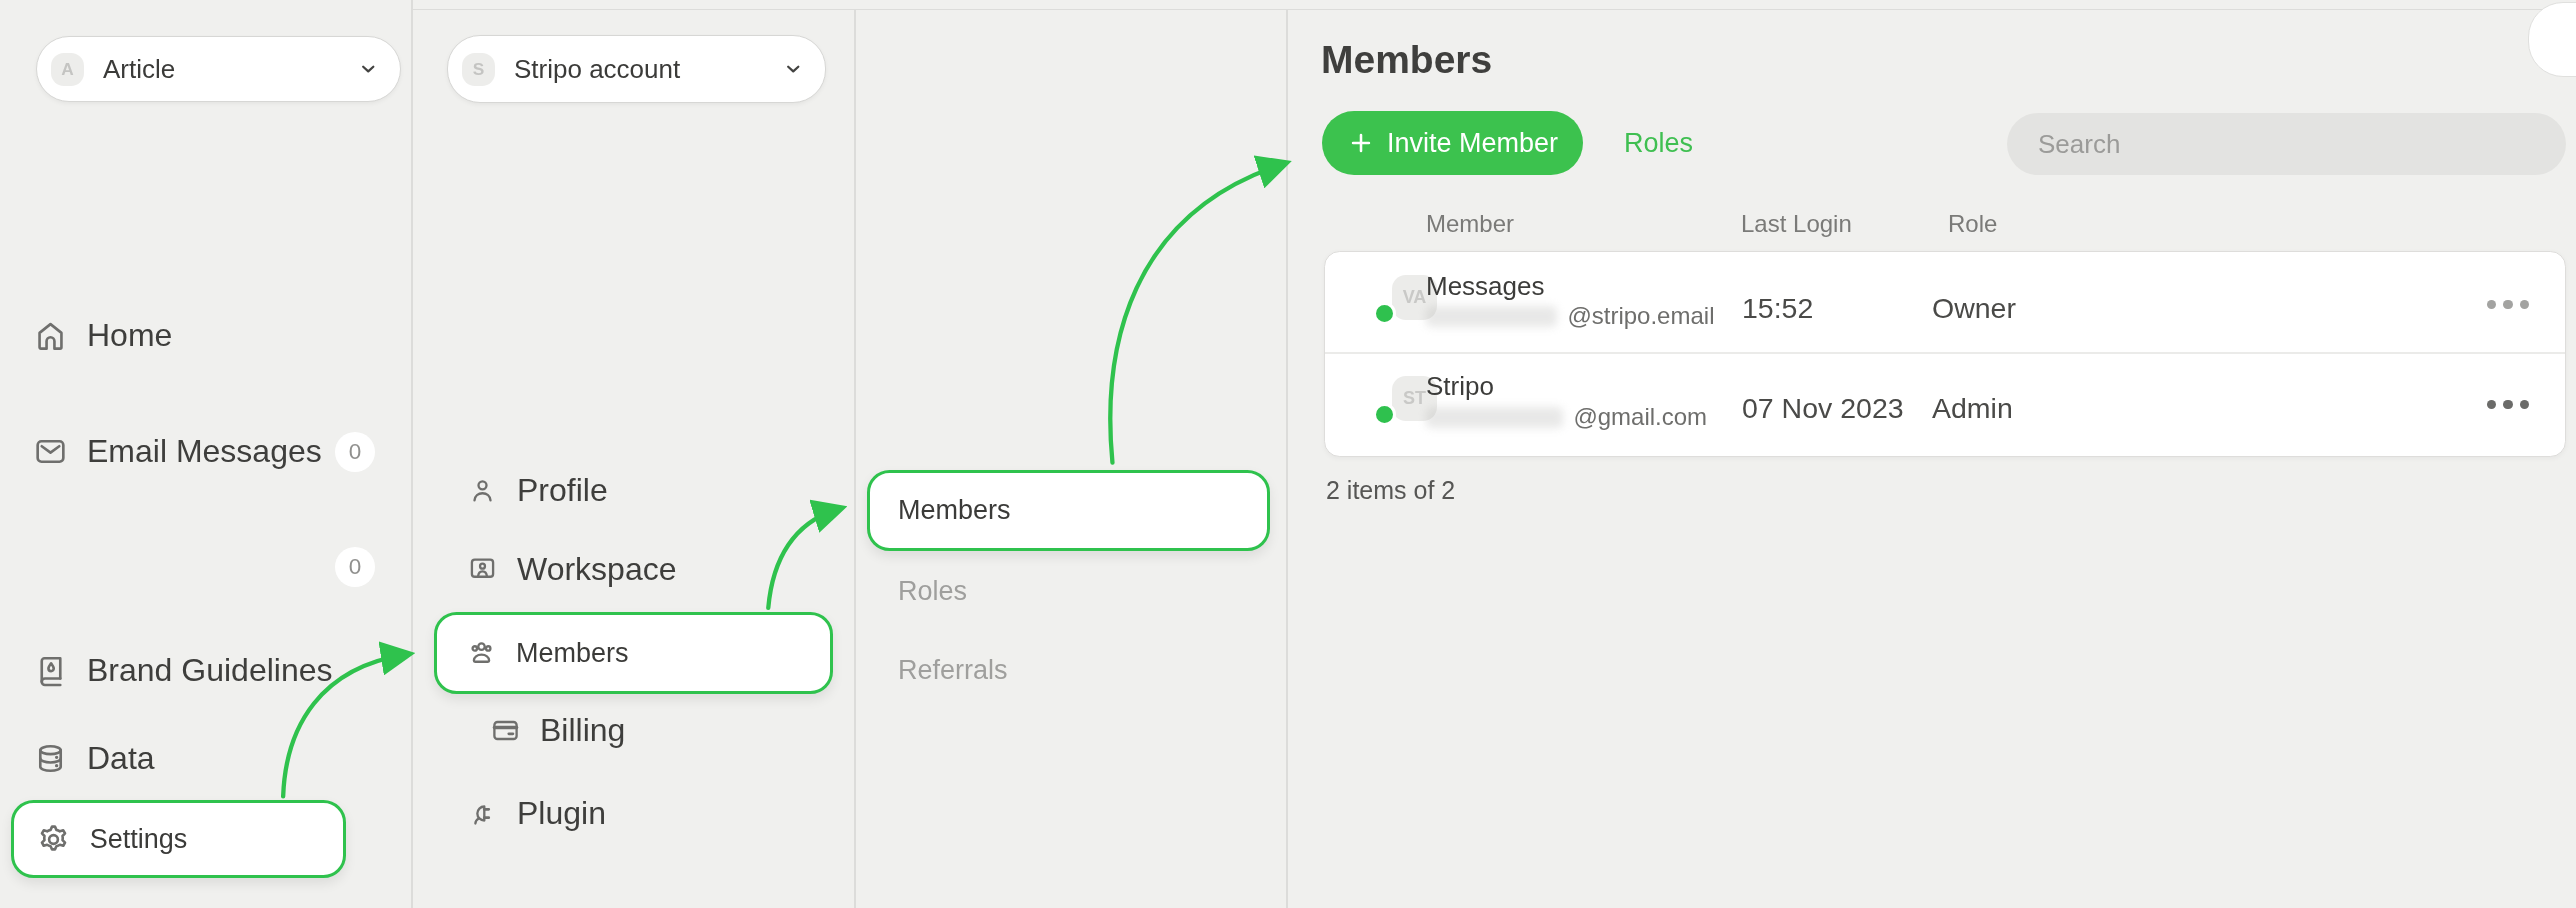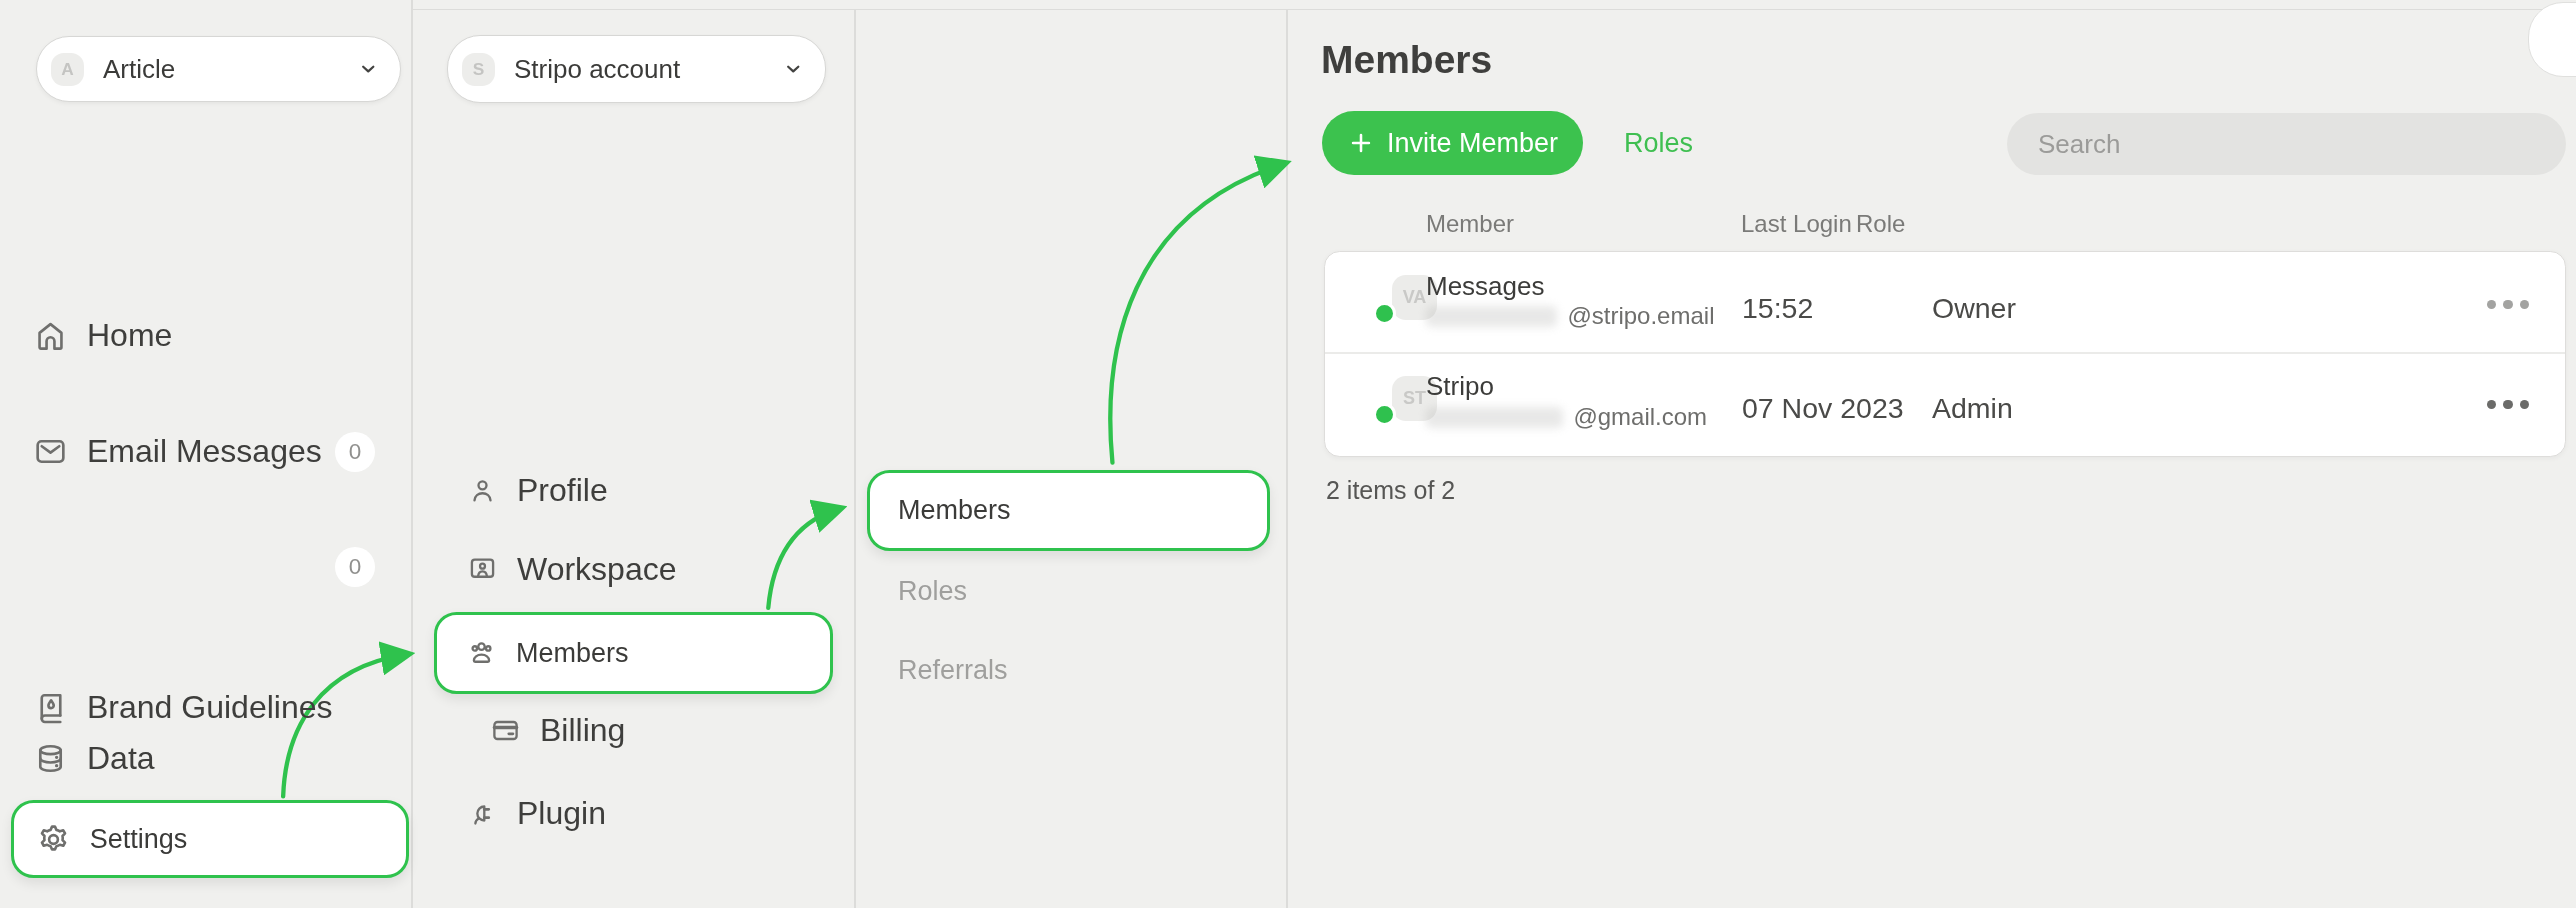--- a/index.html
+++ b/index.html
@@ -145,21 +145,21 @@
           <rect x="3.2" y="5" width="17.6" height="14" rx="2.6"></rect>
           <path d="m6 8.4 6 4.4 6-4.4"></path>
         </svg>
     </span>
     <span class="nlabel">Email Messages</span>
   </div>
   <span class="badge" style="left:335px;top:432px;">0</span>
 
   <span class="badge" style="left:335px;top:547px;">0</span>
 
-  <div class="nav-item" style="left:33px;top:680px;">
+  <div class="nav-item" style="left:33px;top:643px;">
     <span class="icon">
       <svg width="35" height="35" viewBox="0 0 24 24">
           <path d="M18.7 17.5H8.2a2.2 2.2 0 0 0 0 4.4h10.5"></path>
           <path d="M6 19.7V5.5A1.9 1.9 0 0 1 7.9 3.6h10.8v13.9"></path>
           <path d="M12.4 7.1c-1.2 1.7-1.8 2.6-1.8 3.5a1.8 1.8 0 0 0 3.6 0c0-.9-.6-1.8-1.8-3.5z"></path>
         </svg>
     </span>
     <span class="nlabel">Brand Guidelines</span>
   </div>
 
@@ -168,21 +168,21 @@
       <svg width="35" height="35" viewBox="0 0 24 24">
           <ellipse cx="12" cy="6.3" rx="7" ry="2.7"></ellipse>
           <path d="M5 6.3v5.7c0 1.5 3.1 2.7 7 2.7s7-1.2 7-2.7V6.3"></path>
           <path d="M5 12v5.7c0 1.5 3.1 2.7 7 2.7s7-1.2 7-2.7V12"></path>
           <path d="M16.2 11.2h.01M16.2 16.9h.01" stroke-width="2.3"></path>
         </svg>
     </span>
     <span class="nlabel">Data</span>
   </div>
 
-  <div class="hl" style="left:11.2px;top:800px;width:398px;height:78px;padding-left:21.6px;">
+  <div class="hl" style="left:11.2px;top:800px;width:335px;height:78px;padding-left:21.6px;">
     <span class="icon">
       <svg width="35" height="35" viewBox="0 0 24 24">
           <circle cx="12" cy="12" r="3"></circle>
           <path d="M13 3.2 14 5.4a6.9 6.9 0 0 1 2.4 1l2.3-.7 1.2 2.1-1.7 1.8a6.9 6.9 0 0 1 0 2.8l1.7 1.8-1.2 2.1-2.3-.7a6.9 6.9 0 0 1-2.4 1l-1 2.2h-2l-1-2.2a6.9 6.9 0 0 1-2.4-1l-2.3.7-1.2-2.1 1.7-1.8a6.9 6.9 0 0 1 0-2.8L4.1 7.8l1.2-2.1 2.3.7a6.9 6.9 0 0 1 2.4-1l1-2.2z"></path>
         </svg>
     </span>
     <span class="nlabel">Settings</span>
   </div>
 
   <div class="pill" style="left:447px;top:35px;width:377px;height:66px;">
@@ -272,21 +272,21 @@
   </button>
 
   <span class="roles-link">Roles</span>
 
   <div class="search-wrap">
     <input type="text" placeholder="Search" style="">
   </div>
 
   <span class="thead" style="left:1426px;">Member</span>
   <span class="thead" style="left:1741px;">Last Login</span>
-  <span class="thead" style="left:1856px;">Role</span>
+  <span class="thead" style="left:1948px;">Role</span>
 
   <div class="card">
 
     <div>
       <span class="mavatar" style="left:19px;top:23.4px;">VA</span>
       <span class="odot" style="left:48px;top:50px;"></span>
       <span class="mname" style="left:101px;top:19px;">Messages</span>
       <span class="memail" style="left:101px;top:50px;">
         <i class="blurbar"></i>
         <span class="esuffix">@stripo.email</span>

